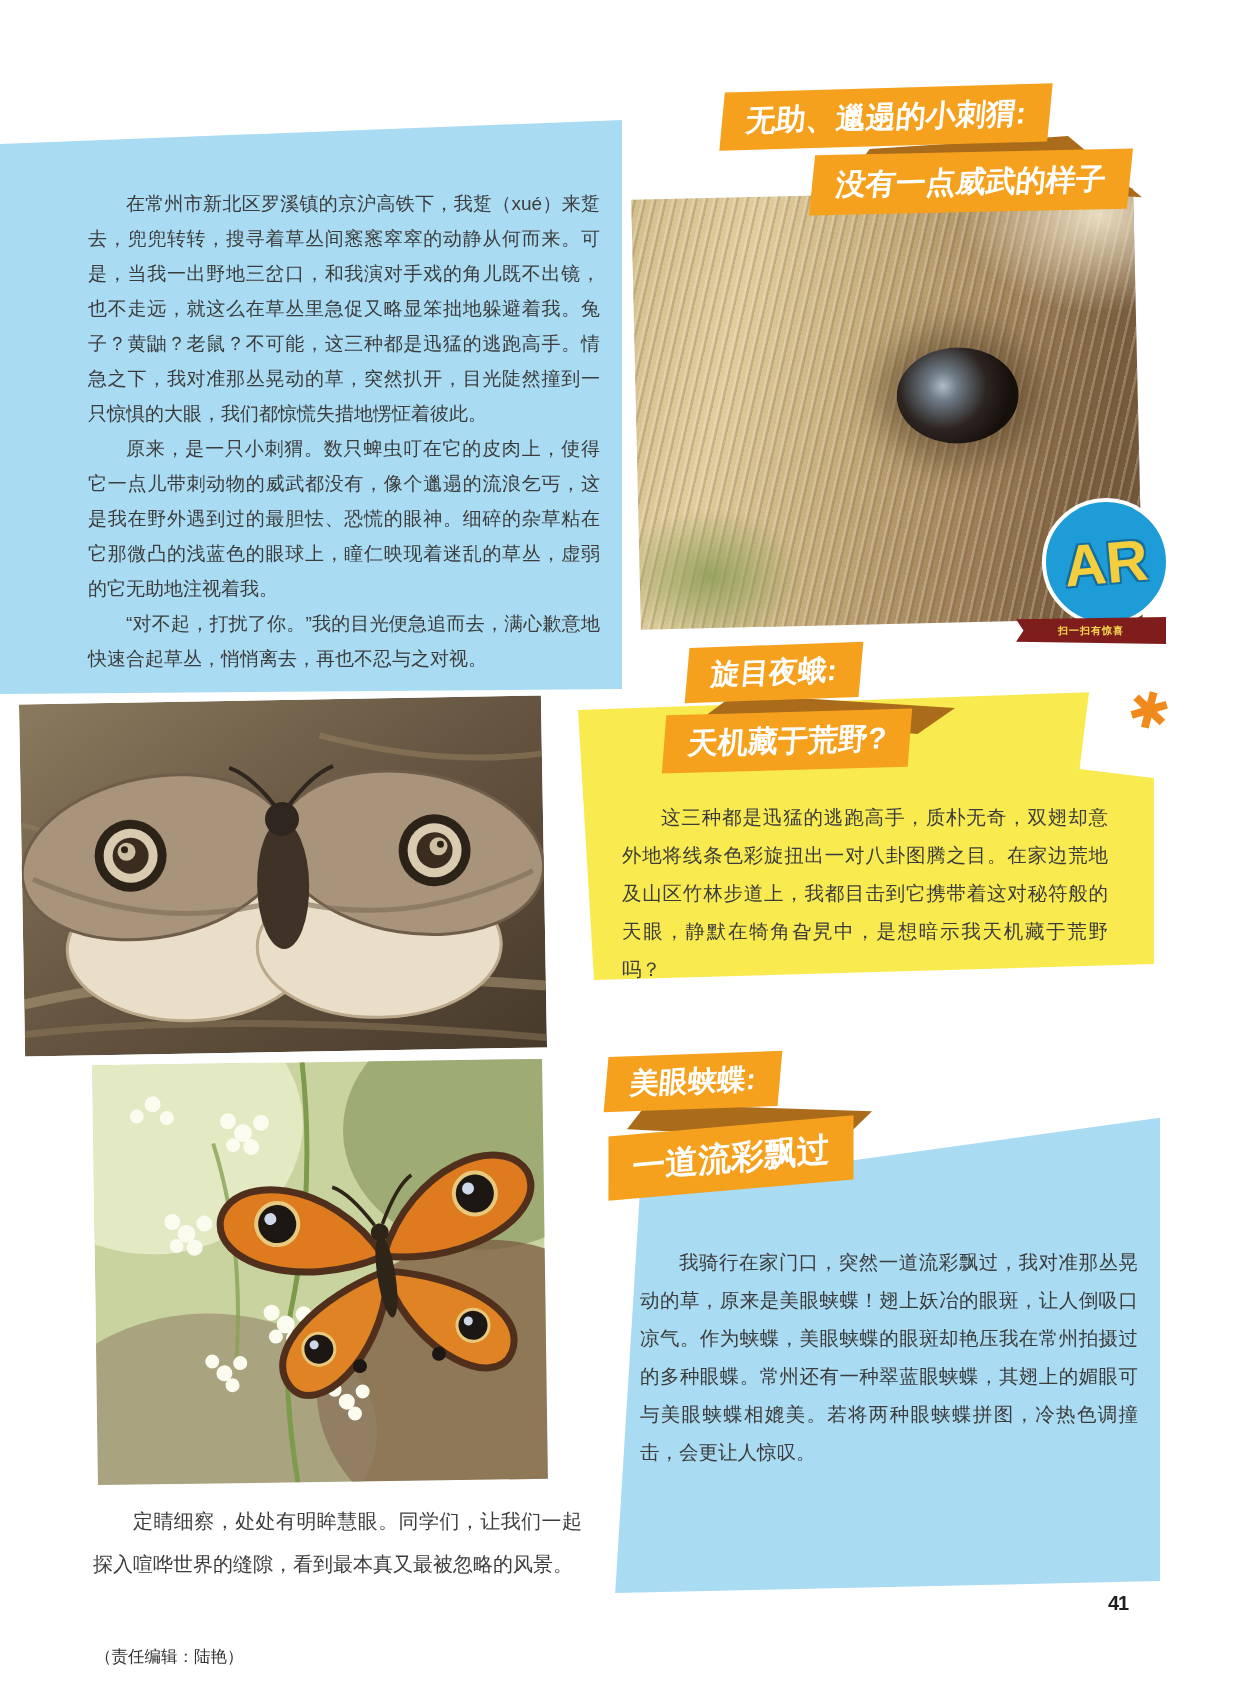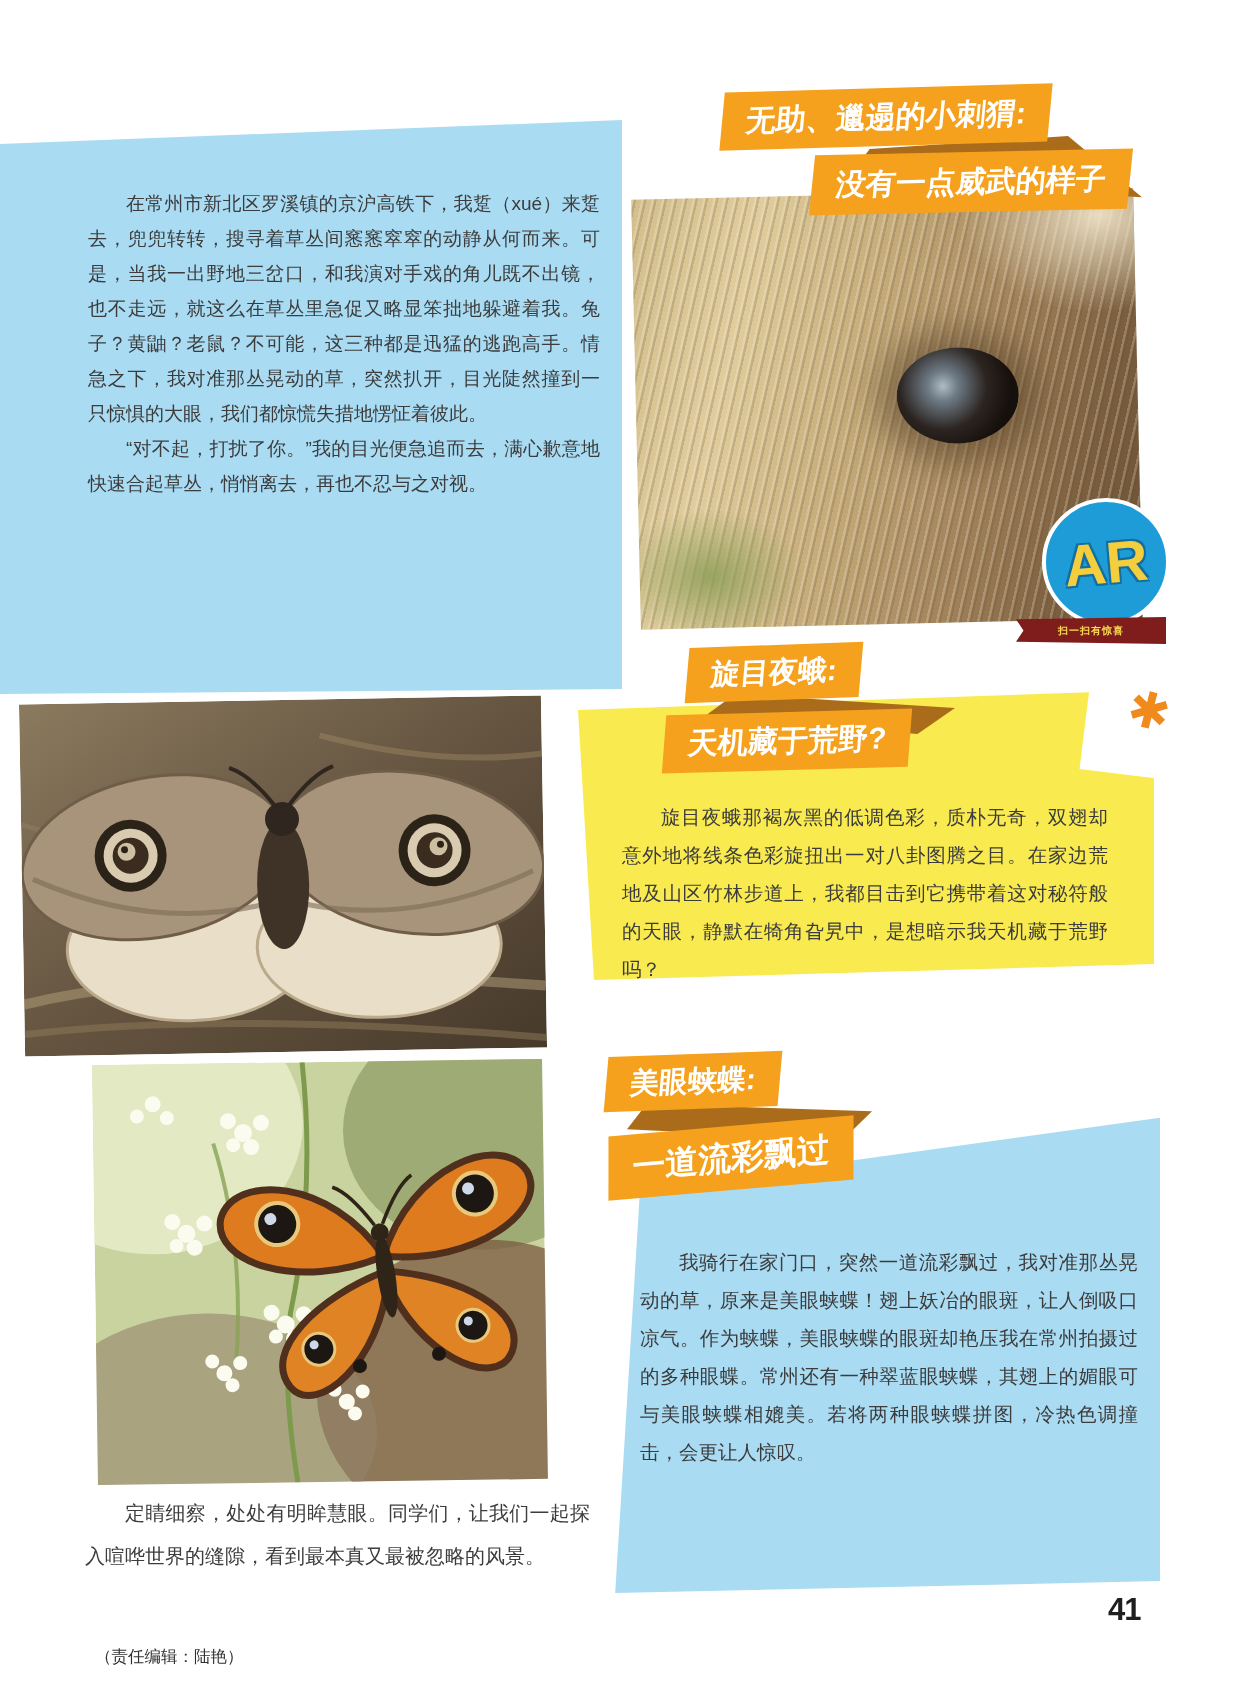--- a/index.html
+++ b/index.html
@@ -57,30 +57,31 @@
     font-size:10px;font-weight:bold;letter-spacing:1px;}
   
   #sheet-deco{left:1086px;top:664px;width:140px;height:114px;background:#ffffff;transform:rotate(7deg);z-index:4;}
   #star-deco{left:1128px;top:686px;font-size:50px;line-height:50px;color:#F08A1D;transform:rotate(14deg);z-index:5;}
   
   #photo-moth{left:22px;top:700px;width:522px;height:352px;transform:rotate(-1deg);z-index:3;}
   #photo-butterfly{left:95px;top:1062px;width:450px;height:420px;transform:rotate(-0.8deg);z-index:3;}
   #photo-moth svg,#photo-butterfly svg{display:block;width:100%;height:100%;}
   
   #closing{left:85px;top:1492px;width:505px;font-size:20px;line-height:43px;color:#3c3c3c;text-align:justify;}
-  #closing p{margin:0;text-indent:2em;}
+  #closing p{margin:8px;text-indent:2em;}
   #credit{left:95px;top:1630px;font-size:16.5px;color:#2f2f2f;margin-top:16px;}
-  #page-number{left:1108px;top:1592px;font-size:31px;font-weight:900;color:#1f1f1f;letter-spacing:-1px;}
+  #page-number{left:1108px;top:1592px;font-size:20px;font-weight:900;color:#1f1f1f;letter-spacing:-1px;}
 </style>
 </head>
 <body>
 
 <div class="panel" id="panel-hedgehog">
   <div class="panel-inner">
     <p>在常州市新北区罗溪镇的京沪高铁下，我踅（xué）来踅去，兜兜转转，搜寻着草丛间窸窸窣窣的动静从何而来。可是，当我一出野地三岔口，和我演对手戏的角儿既不出镜，也不走远，就这么在草丛里急促又略显笨拙地躲避着我。兔子？黄鼬？老鼠？不可能，这三种都是迅猛的逃跑高手。情急之下，我对准那丛晃动的草，突然扒开，目光陡然撞到一只惊惧的大眼，我们都惊慌失措地愣怔着彼此。</p>
+    <p>原来，是一只小刺猬。数只蜱虫叮在它的皮肉上，使得它一点儿带刺动物的威武都没有，像个邋遢的流浪乞丐，这是我在野外遇到过的最胆怯、恐慌的眼神。细碎的杂草粘在它那微凸的浅蓝色的眼球上，瞳仁映现着迷乱的草丛，虚弱的它无助地注视着我。</p>
     <p>“对不起，打扰了你。”我的目光便急追而去，满心歉意地快速合起草丛，悄悄离去，再也不忍与之对视。</p>
   </div>
 </div>
 
 <div class="fold" id="fold-h"></div>
 <div class="banner" id="banner-h1">
   <span>无助、邋遢的小刺猬:</span>
 </div>
 <div class="banner" id="banner-h2">
   <span>没有一点威武的样子</span>
@@ -101,21 +102,21 @@
 
 <div class="abs" id="sheet-deco"></div>
 <div class="abs" id="star-deco">✱</div>
 
 <div class="fold" id="fold-m"></div>
 <div class="banner" id="banner-m1">
   <span>旋目夜蛾:</span>
 </div>
 <div class="panel" id="panel-moth">
   <div class="panel-inner">
-    <p>旋目夜蛾那褐灰黑的低调色彩，质朴无奇，双翅却意外地将线条色彩旋扭出一对八卦图腾之目。在家边荒地及山区竹林步道上，我都目击到它携带着这对秘符般的天眼，静默在犄角旮旯中，是想暗示我天机藏于荒野吗？</p>
+    <p>这三种都是迅猛的逃跑高手，质朴无奇，双翅却意外地将线条色彩旋扭出一对八卦图腾之目。在家边荒地及山区竹林步道上，我都目击到它携带着这对秘符般的天眼，静默在犄角旮旯中，是想暗示我天机藏于荒野吗？</p>
   </div>
 </div>
 <div class="banner" id="banner-m2">
   <span>天机藏于荒野?</span>
 </div>
 
 <div class="abs" id="photo-moth">
   <svg viewBox="0 0 522 352" preserveAspectRatio="none">
     <defs>
       <linearGradient id="mbg" x1="0" y1="0" x2="1" y2="1">

